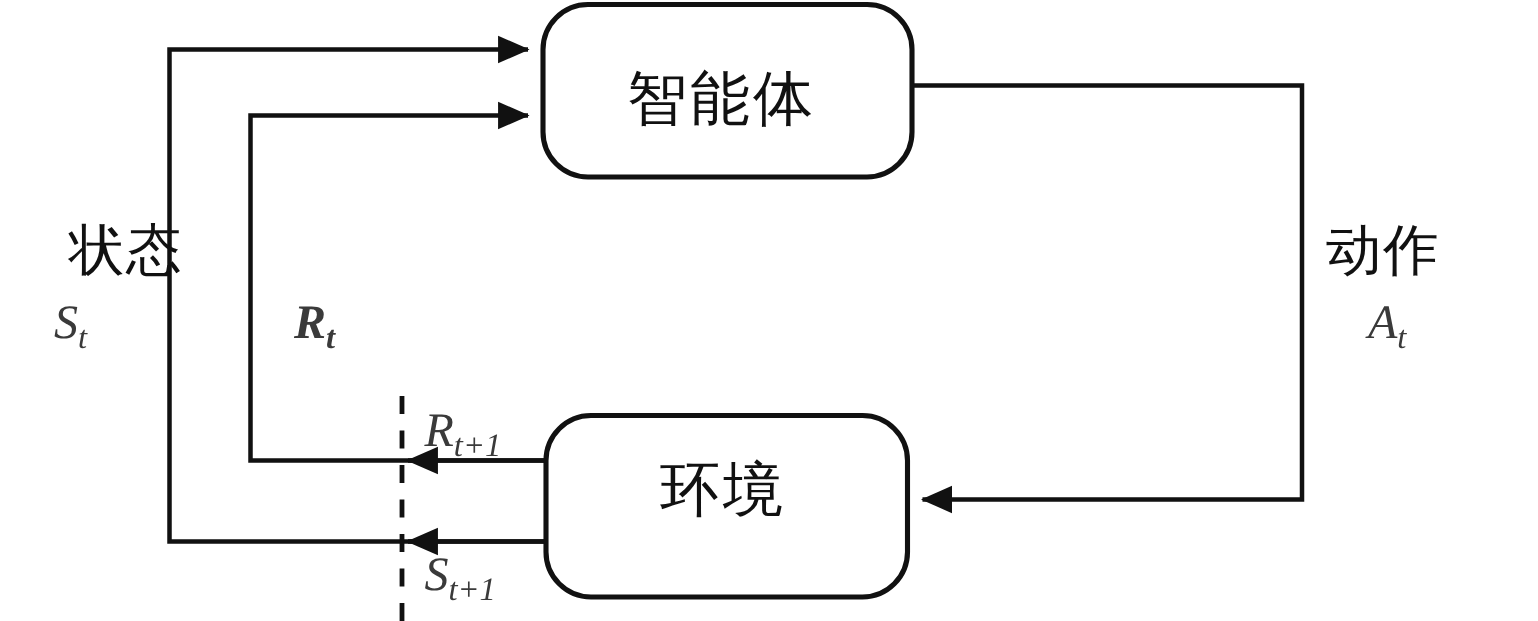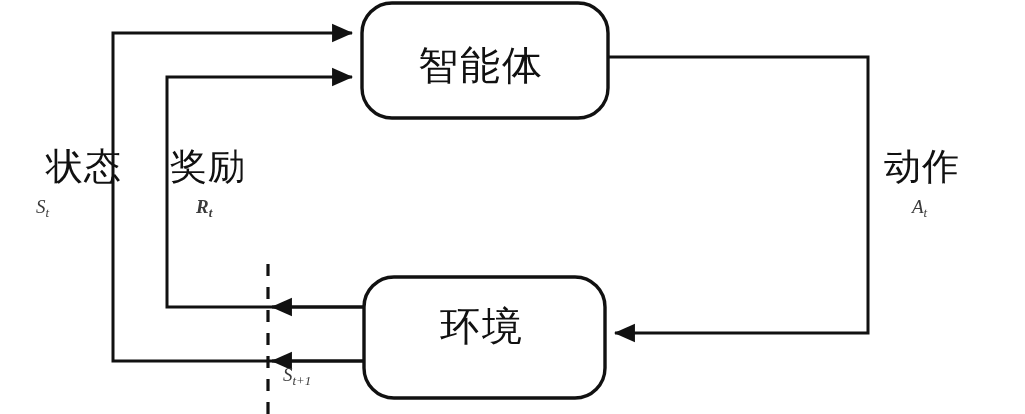--- a/index.html
+++ b/index.html
@@ -35,21 +35,21 @@
     font-family: "DejaVu Sans", "Liberation Sans", sans-serif;
     font-size: 37px;
     color: #111111;
     white-space: nowrap;
     letter-spacing: 1px;
   }
   .math-label {
     position: absolute;
     font-family: "Liberation Serif", "DejaVu Serif", serif;
     font-style: italic;
-    font-size: 19px;
+    font-size: 32px;
     color: #3a3a3a;
     white-space: nowrap;
   }
   .math-label .sub {
     font-size: 0.68em;
     vertical-align: -0.32em;
     font-style: italic;
   }
   .math-label .subplain {
     font-size: 0.68em;
@@ -88,28 +88,30 @@
 
   <div class="node-label" style="left:418px; top:38px;">智能体</div>
 
   <div class="node-label" style="left:440px; top:299px;">环境</div>
 
   <div class="cjk-label" style="left:9px; top:142px;margin-left:37px;">状态</div>
   <div class="math-label" style="left:36px; top:196px;">
     <span>S</span><span class="sub">t</span>
   </div>
 
-  <div class="cjk-label" style="left:170px; top:142px;">奖励</div>
   <div class="math-label" style="left:196px; top:196px;font-weight:bold;">
     <span>R</span><span class="sub">t</span>
   </div>
 
   <div class="cjk-label" style="left:884px; top:142px;">动作</div>
   <div class="math-label" style="left:912px; top:196px;">
     <span>A</span><span class="sub">t</span>
   </div>
 
+  <div class="math-label" style="left:283px; top:268px;">
+    <span>R</span><span class="subplain">t+1</span>
+  </div>
 
   <div class="math-label" style="left:283px; top:364px;">
     <span>S</span><span class="subplain">t+1</span>
   </div>
 
 </div>
 
 </body></html>

